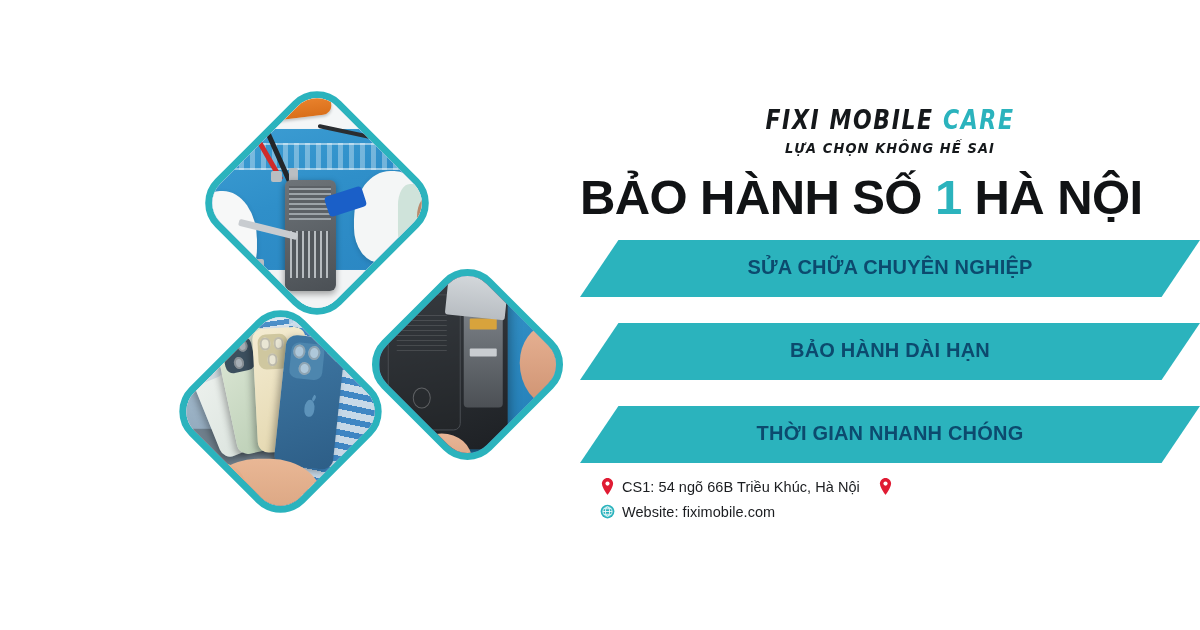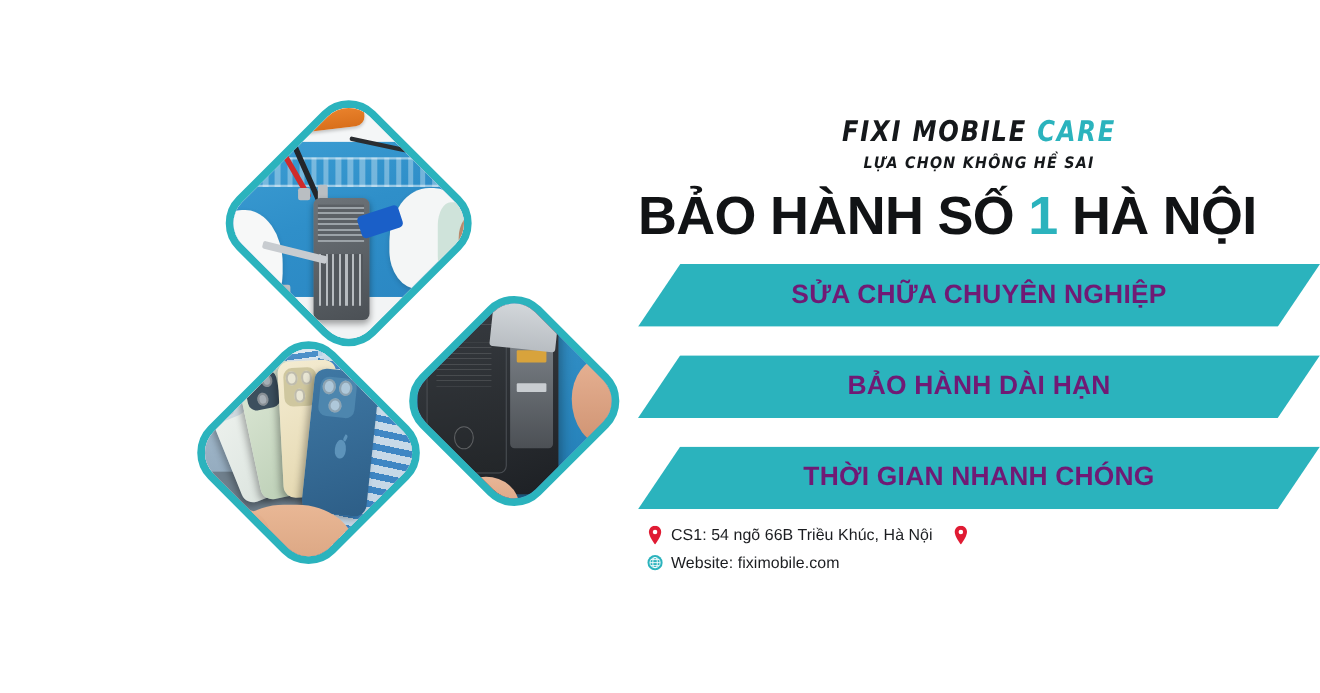--- a/index.html
+++ b/index.html
@@ -168,28 +168,28 @@
   .banners{position:absolute;left:0;top:240px;width:620px;}
   .banner{
     position:relative;
     height:57px;
     margin-bottom:26px;
     background:#2BB3BD;
     clip-path:polygon(6.2% 0%, 100% 0%, 93.8% 100%, 0% 100%);
     display:flex;align-items:center;justify-content:center;
   }
   .banner-label{
-    color:#701a75;
+    color:#0c4a6e;
     font-family:"Liberation Sans","DejaVu Sans",sans-serif;
-    font-weight:700;font-size:24px;letter-spacing:.2px;
+    font-weight:700;font-size:20px;letter-spacing:.2px;
     white-space:nowrap;
     padding-bottom:2px;
   }
 
-  .contacts{position:absolute;left:8px;top:478px;width:600px;
+  .contacts{position:absolute;left:20px;top:478px;width:600px;
     display:grid;grid-template-columns:278px 1fr;row-gap:8px;column-gap:0px;}
   .c-row{display:flex;align-items:center;gap:7px;}
   .c-text{
     font-family:"Liberation Sans","DejaVu Sans",sans-serif;
     font-size:14.5px;color:#1b1d20;white-space:nowrap;letter-spacing:.05px;
   }
   .ic{width:15px;height:17px;flex:0 0 15px;display:block;}
 
   
   .stage:after{content:"";position:absolute;inset:0;pointer-events:none;}

